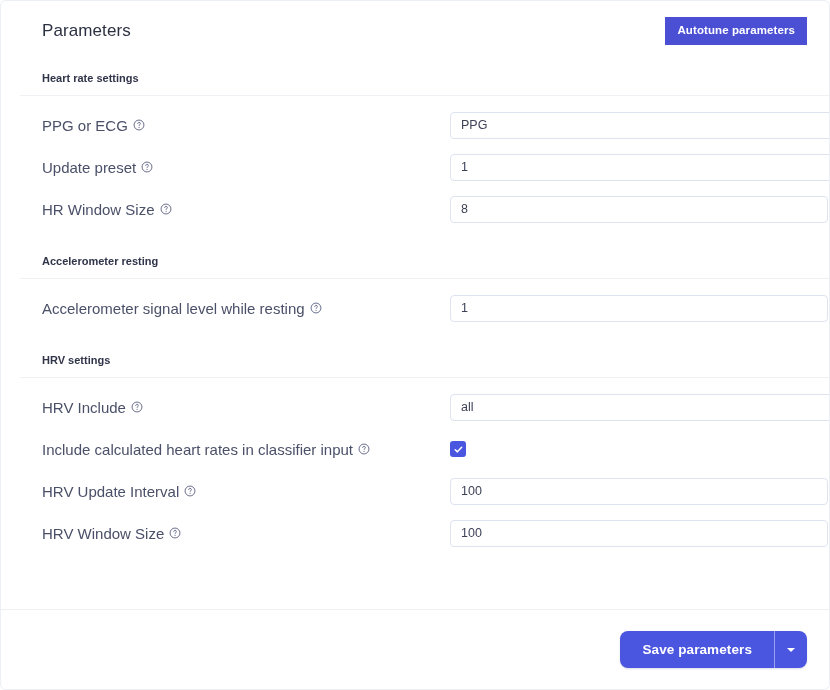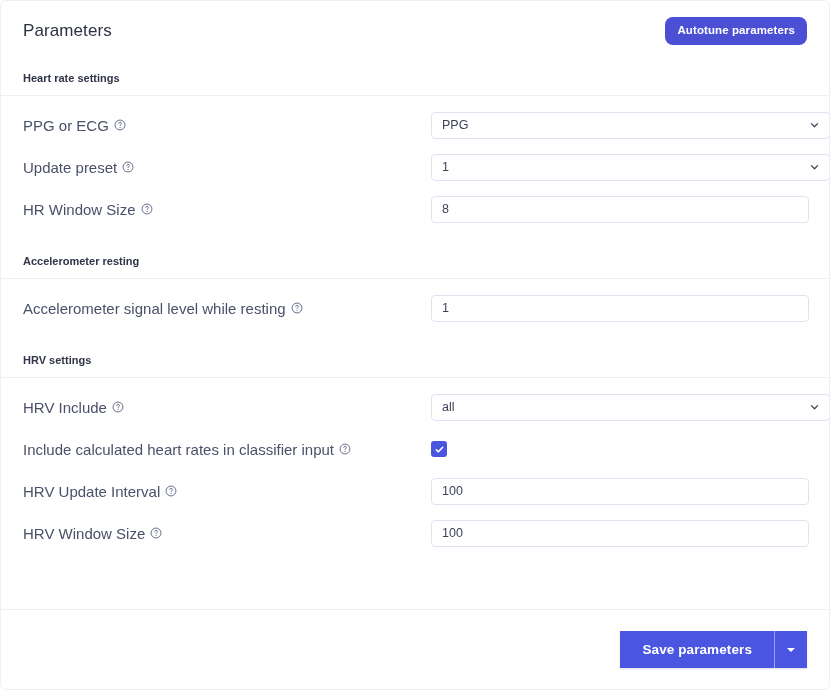--- a/index.html
+++ b/index.html
@@ -14,20 +14,21 @@
   }
 
   .card {
     position: relative;
     width: 830px;
     height: 690px;
     background: #ffffff;
     border: 1px solid #eceff4;
     border-radius: 6px;
     overflow: hidden;
+    padding-left: 19px;
   }
 
   
   .card-header {
     position: relative;
     height: 60px;
     padding: 0 22px;
     display: flex;
     align-items: center;
     justify-content: space-between;
@@ -35,21 +36,21 @@
   .card-title {
     font-size: 17px;
     font-weight: 400;
     color: #2c3142;
     letter-spacing: .1px;
   }
   .btn-autotune {
     background: #4a4fd4;
     color: #ffffff;
     border: none;
-    border-radius: 8px;
+    border-radius: 0;
     font-family: "Liberation Sans", sans-serif;
     font-size: 11.5px;
     font-weight: bold;
     padding: 8px 12px;
     cursor: pointer;
     line-height: 1;
     letter-spacing: .1px;
   }
 
   
@@ -151,21 +152,21 @@
     height: 79px;
     display: flex;
     align-items: center;
     justify-content: flex-end;
     padding: 0 22px;
   }
   .split-btn {
     display: flex;
     align-items: stretch;
     background: #4a55e0;
-    border-radius: 0;
+    border-radius: 8px;
     overflow: hidden;
     box-shadow: 0 1px 2px rgba(60,65,120,.18);
     justify-content: center;
   }
   .split-main {
     background: transparent;
     border: none;
     color: #ffffff;
     font-family: "Liberation Sans", sans-serif;
     font-size: 13.5px;

